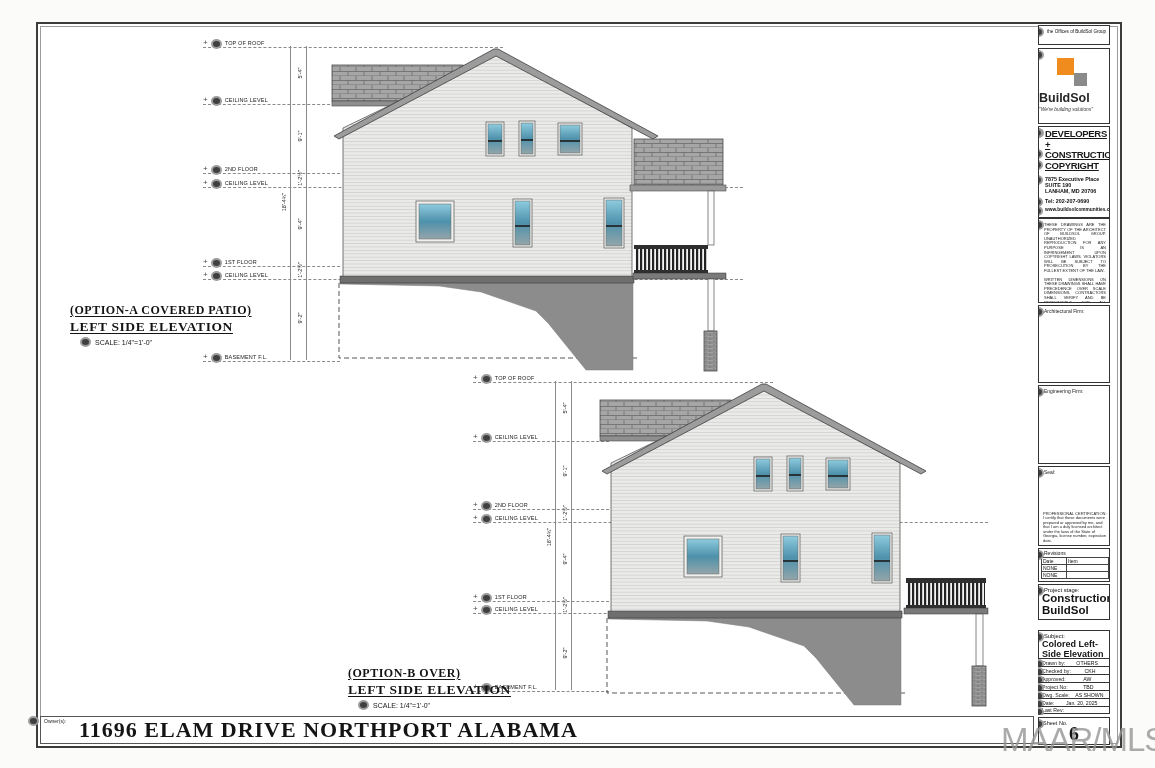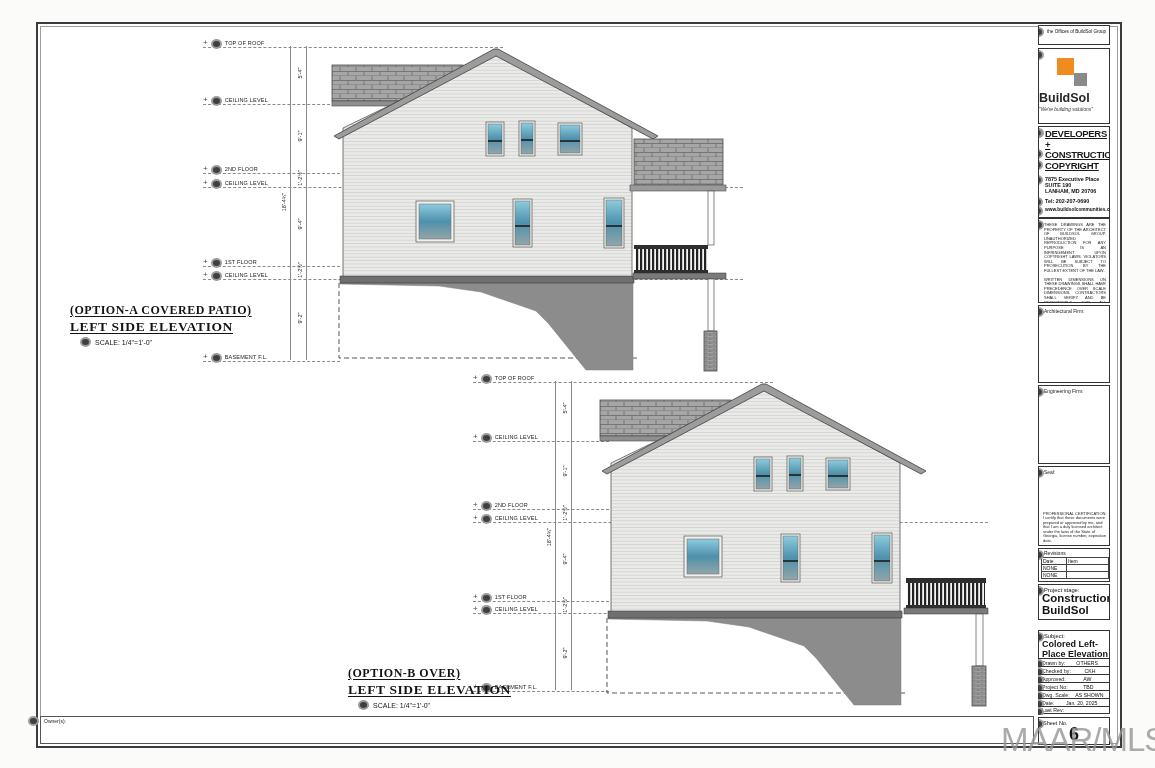--- a/index.html
+++ b/index.html
@@ -315,20 +315,21 @@
     <div class="t1">(OPTION-B OVER)</div>
     <div class="t2">LEFT SIDE ELEVATION</div>
     <div class="sc">
         <i class="dot"></i>
         <span>SCALE:  1/4"=1'-0"</span>
       </div>
   </div>
 
   <div class="owner-bar dotted">
     <span class="olabel">Owner(s):</span>
+    <span class="addr">11696 ELAM DRIVE NORTHPORT ALABAMA</span>
   </div>
 
   <div class="tb">
     <div class="tb-box office"><span>the Offices of BuildSol Group</span></div>
 
     <div class="tb-box logo" style="top:23px;height:76px">
       <span class="sq-o"></span>
       <span class="sq-g"></span>
       <div class="bname">BuildSol</div>
       <div class="btag">"We're building solutions"</div>
@@ -387,21 +388,21 @@
 
     <div class="tb-box stage">
       <div class="slabel">Project stage:</div>
       <div class="sbig dotted">Construction</div>
       <div class="sbig dotted">BuildSol</div>
     </div>
 
     <div class="tb-box subj">
       <div class="slabel">Subject:</div>
       <div class="sbig dotted">Colored Left-</div>
-      <div class="sbig dotted">Place Elevation</div>
+      <div class="sbig dotted">Side Elevation</div>
     </div>
 
     <div class="tb-box meta">
       <div class="mrow">
           <span class="ml">Drawn by:</span>
           <span class="mv">OTHERS</span>
         </div>
       <div class="mrow">
           <span class="ml">Checked by:</span>
           <span class="mv">CKH</span>

